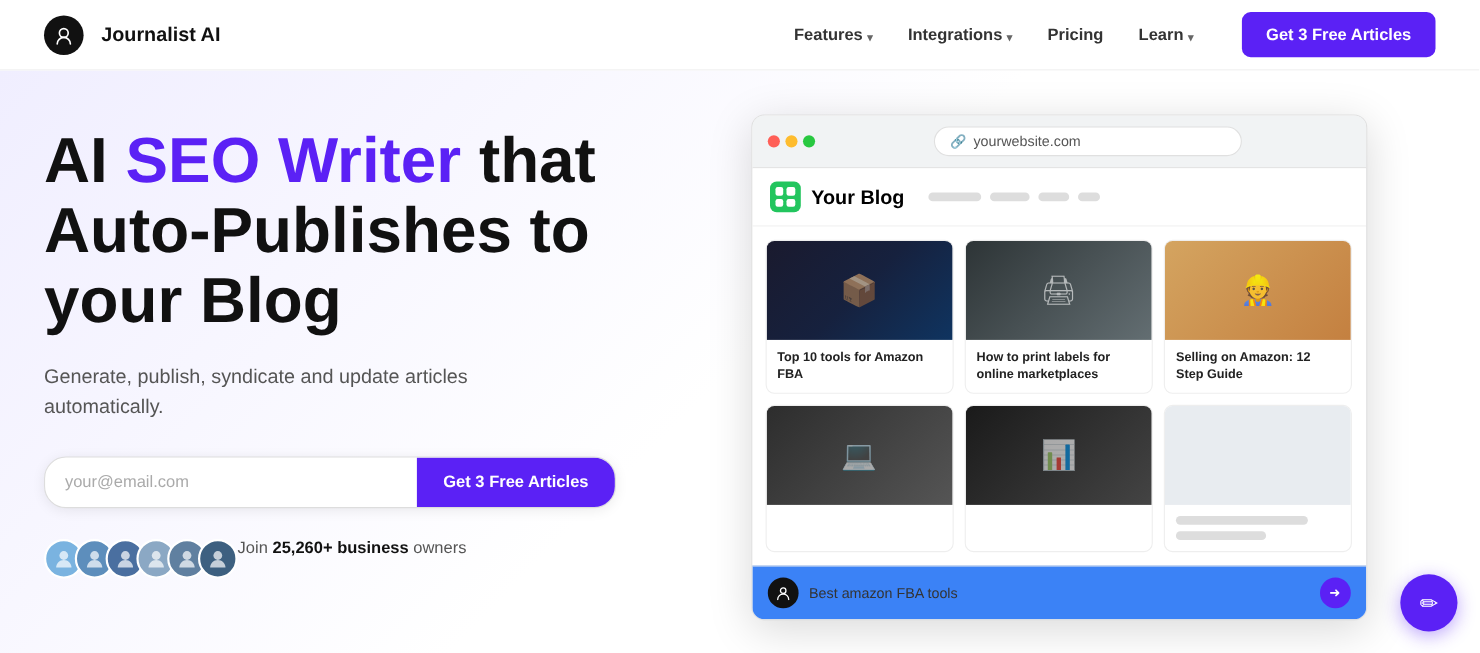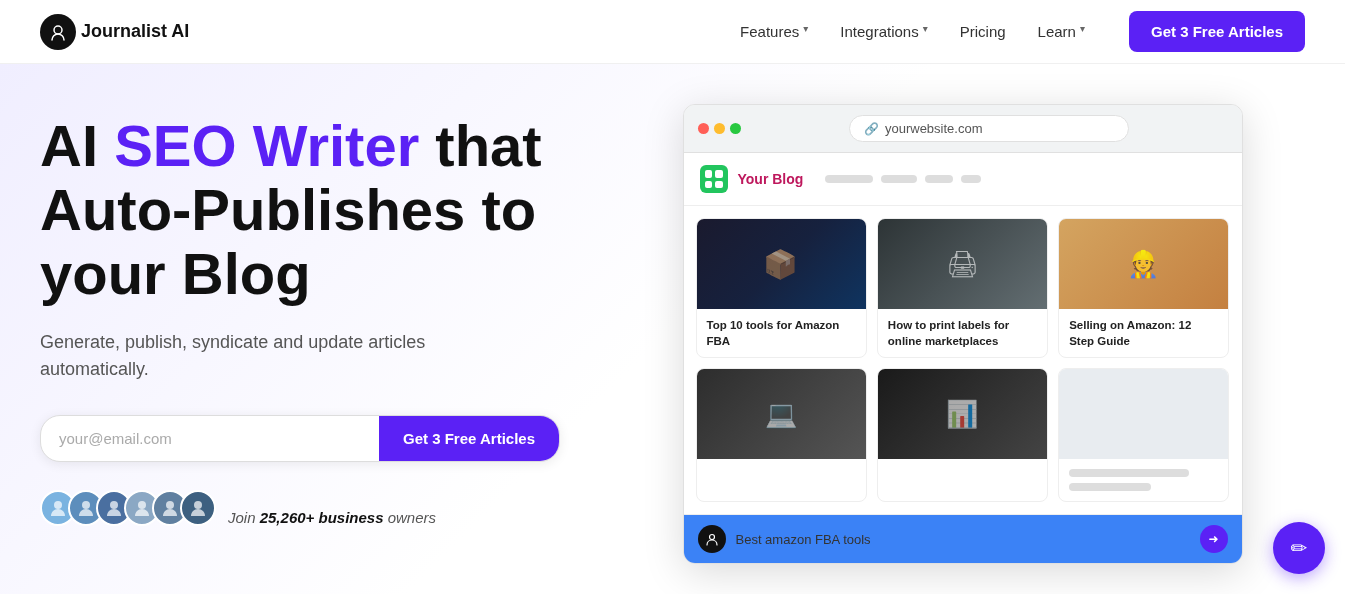--- a/index.html
+++ b/index.html
@@ -18,21 +18,21 @@
       padding: 0 40px;
       height: 64px;
       border-bottom: 1px solid #f0f0f0;
       background: #fff;
       position: relative;
       z-index: 10;
     }
     .nav-logo {
       display: flex;
       align-items: center;
-      gap: 5px;
+      gap: 16px;
       font-weight: 700;
       font-size: 18px;
       color: #111;
       text-decoration: none;
       margin-right: auto;
     }
     .logo-icon {
       width: 36px;
       height: 36px;
       background: #111;
@@ -44,28 +44,28 @@
       font-size: 16px;
     }
     .nav-links {
       display: flex;
       align-items: center;
       gap: 8px;
       margin-right: 32px;
     }
     .nav-item {
       display: flex;
-      align-items: flex-start;
+      align-items: flex-end;
       gap: 4px;
       padding: 8px 12px;
       font-size: 15px;
       color: #333;
       cursor: pointer;
       border-radius: 6px;
-      font-weight: 400;
+      font-weight: 700;
     }
     .chevron {
       font-size: 10px;
       color: #666;
     }
     .nav-cta {
       background: #5b21f5;
       color: #fff;
       border: none;
       padding: 12px 22px;
@@ -136,23 +136,22 @@
       border: none;
       padding: 14px 24px;
       font-size: 15px;
       font-weight: 600;
       cursor: pointer;
       white-space: nowrap;
     }
 
     .social-proof {
       display: flex;
-      align-items: flex-end;
-      gap: 12px;
-      font-style: italic;
+      align-items: flex-start;
+      gap: 0;
     }
     .avatars {
       display: flex;
       align-items: center;
     }
     .avatar {
       width: 36px;
       height: 36px;
       border-radius: 50%;
       border: 2px solid #fff;
@@ -255,23 +254,23 @@
       display: grid;
       grid-template-columns: 1fr 1fr;
       gap: 3px;
       padding: 5px;
     }
     .blog-logo-dot {
       background: #fff;
       border-radius: 2px;
     }
     .blog-title-text {
-      font-size: 14px;
+      font-size: 18px;
       font-weight: 600;
-      color: #be185d;
+      color: #000000;
     }
     .blog-nav-lines {
       display: flex;
       gap: 8px;
       margin-left: 12px;
     }
     .nav-line {
       height: 8px;
       border-radius: 4px;
       background: #ddd;

